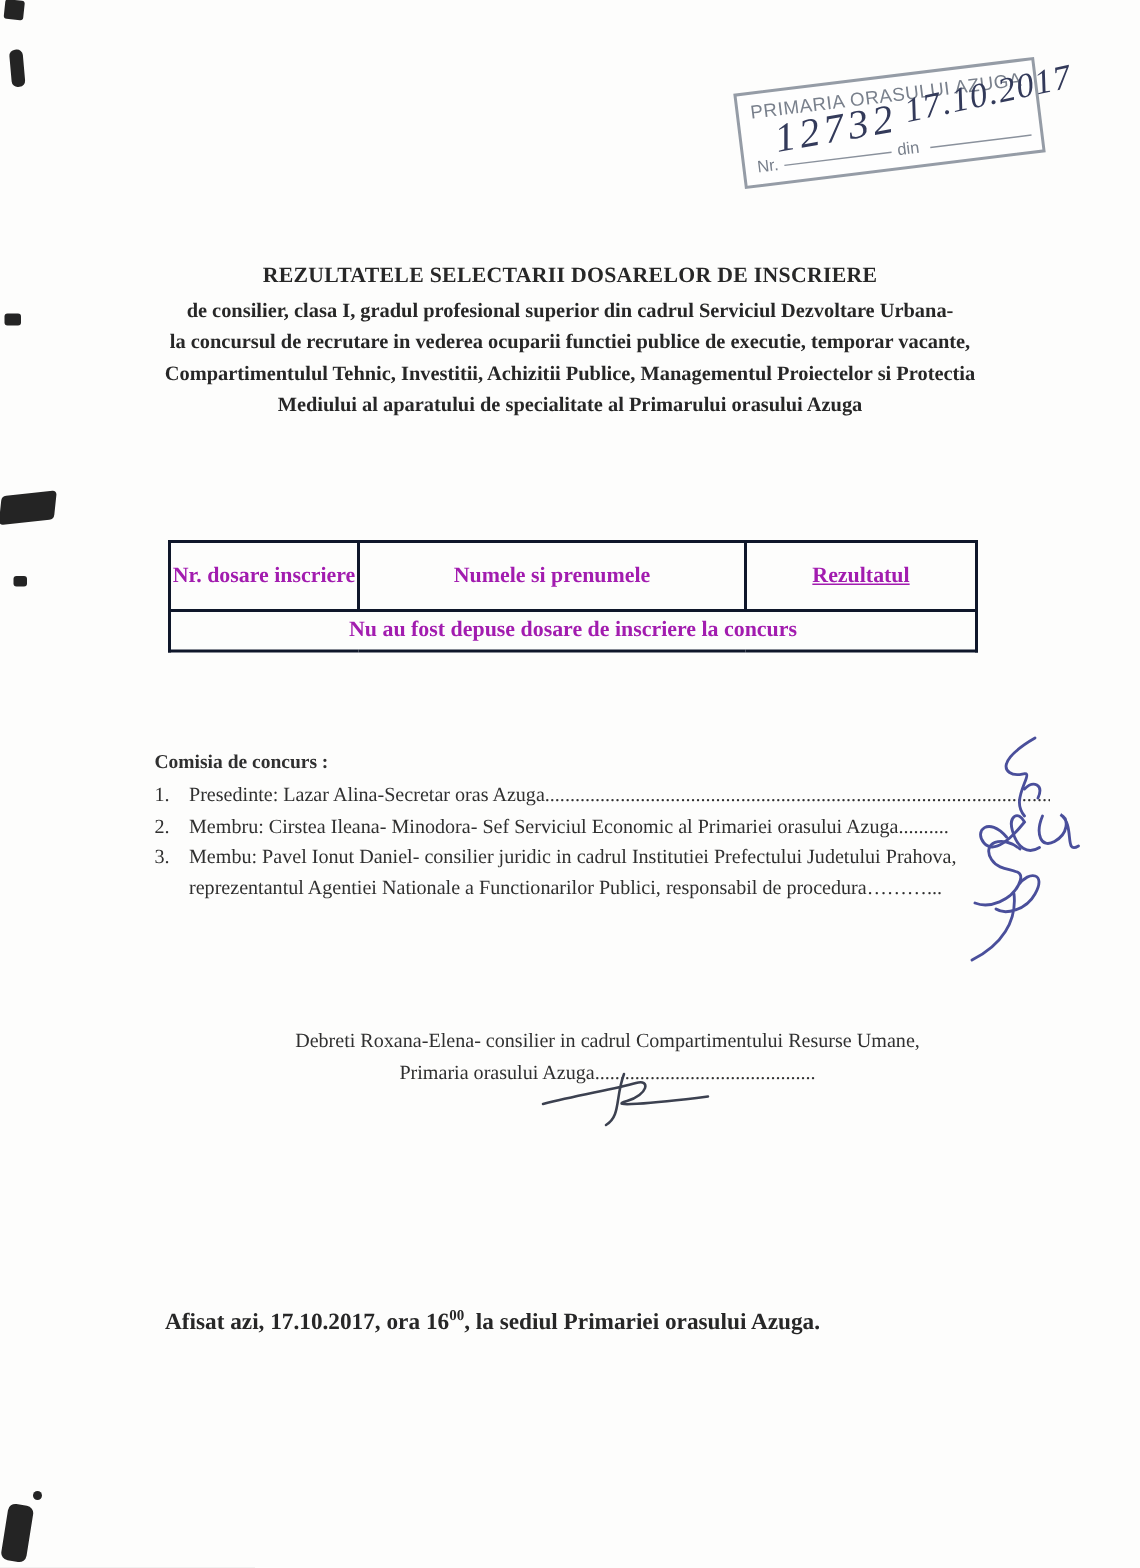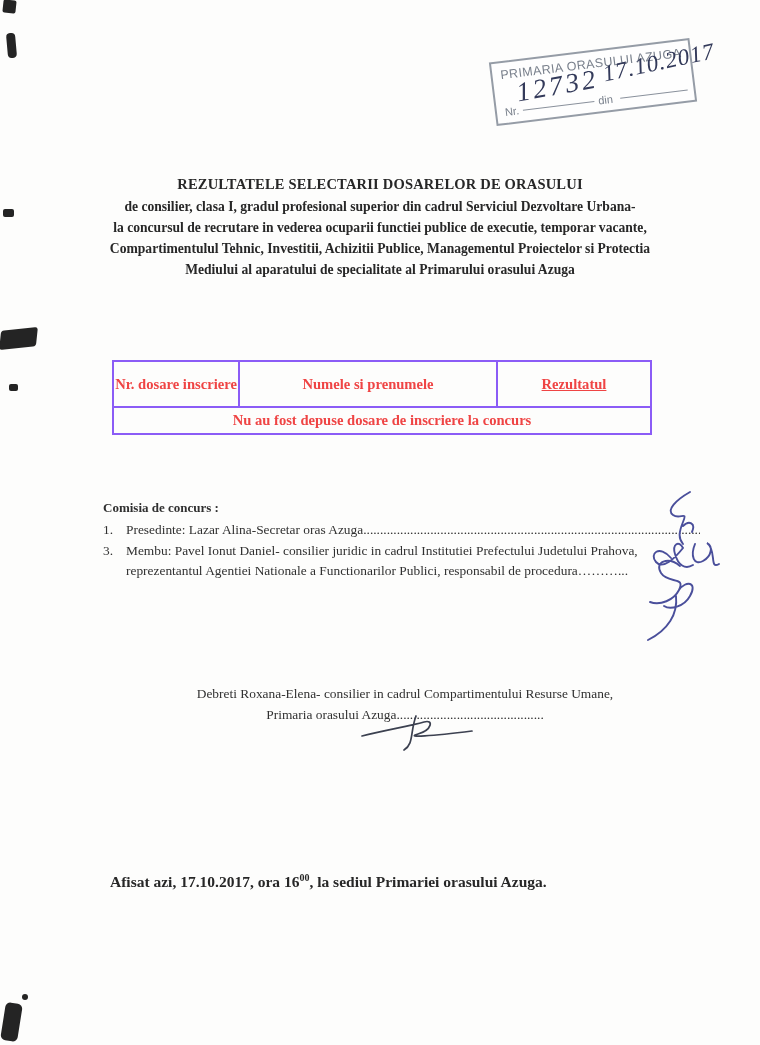--- a/index.html
+++ b/index.html
@@ -48,22 +48,22 @@
   }
 
   
   .title-block { position:absolute; left:85px; top:176px; width:590px; text-align:center; font-weight:bold; color:#272727; }
   .doc-title { font-size:14.5px; margin:0 0 4px 0; letter-spacing:0.2px; white-space:nowrap; }
   .subtitle-line { font-size:13.6px; line-height:20.9px; white-space:nowrap; }
 
   
   .results-table { position:absolute; left:112px; top:360px; border-collapse:collapse; }
   .results-table td {
-    border:2px solid #8b5cf6; font-weight:bold; text-align:center;
-    vertical-align:middle; font-size:14.6px; color:#ef4444; padding:0;
+    border:2px solid #0f172a; font-weight:bold; text-align:center;
+    vertical-align:middle; font-size:14.6px; color:#a21caf; padding:0;
   }
   .th-1 { width:124px; height:44px; line-height:1.3; }
   .th-2 { width:256px; }
   .th-3 { width:152px;text-decoration:underline; }
   .empty-row-cell { height:25px; }
 
   
   .commission { position:absolute; left:103px; top:500px; width:600px; color:#303030; }
   .commission-heading { font-weight:bold; font-size:13px; margin-bottom:4px; }
   .member-line {
@@ -109,21 +109,21 @@
     <div class="stamp-org">PRIMARIA ORASULUI AZUGA</div>
     <span class="stamp-nr-label">Nr.</span>
     <span class="stamp-line stamp-line-1"></span>
     <span class="stamp-din-label">din</span>
     <span class="stamp-line stamp-line-2"></span>
     <span class="hand stamp-nr-value">12732</span>
     <span class="hand stamp-date">17.10.2017</span>
   </div>
 
   <div class="title-block">
-    <div class="doc-title">REZULTATELE SELECTARII DOSARELOR DE ORASULUI</div>
+    <div class="doc-title">REZULTATELE SELECTARII DOSARELOR DE INSCRIERE</div>
     <div class="subtitle-line">de consilier, clasa I, gradul profesional superior din cadrul Serviciul Dezvoltare Urbana-</div>
     <div class="subtitle-line">la concursul de recrutare in vederea ocuparii functiei publice de executie, temporar vacante,</div>
     <div class="subtitle-line">Compartimentulul Tehnic, Investitii, Achizitii Publice, Managementul Proiectelor si Protectia</div>
     <div class="subtitle-line">Mediului al aparatului de specialitate al Primarului orasului Azuga</div>
   </div>
 
   <table class="results-table">
     <tbody>
       <tr>
         <td class="th-1">Nr. dosare inscriere</td>
@@ -132,20 +132,21 @@
       </tr>
       <tr>
         <td class="empty-row-cell" colspan="3">Nu au fost depuse dosare de inscriere la concurs</td>
       </tr>
     </tbody>
   </table>
 
   <div class="commission">
     <div class="commission-heading">Comisia de concurs :</div>
     <div class="member-line"><span class="member-num">1.</span><span>Presedinte: Lazar Alina-Secretar oras Azuga..........................................................................................................................</span></div>
+    <div class="member-line"><span class="member-num">2.</span><span>Membru: Cirstea Ileana- Minodora- Sef Serviciul Economic al Primariei orasului Azuga..........</span></div>
     <div class="member-line"><span class="member-num">3.</span><span>Membu: Pavel Ionut Daniel- consilier juridic in cadrul Institutiei Prefectului Judetului Prahova,</span></div>
     <div class="member-line member-cont"><span>reprezentantul Agentiei Nationale a Functionarilor Publici, responsabil de procedura………...</span></div>
   </div>
 
   <svg class="sig" style="left:636px; top:486px;" width="72" height="62" viewBox="0 0 72 62">
     <path d="M54 6 C40 14 30 24 37 29 C44 34 52 24 47 36 C43 46 42 52 47 58 M47 40 C53 34 60 37 56 46"></path>
   </svg>
   <svg class="sig" style="left:645px; top:524px;" width="78" height="58" viewBox="0 0 78 58">
     <path d="M26 34 C14 20 4 30 11 38 C18 46 30 34 38 24 C34 16 27 20 30 30 C33 41 40 46 48 41 M50 20 C45 32 49 42 58 37 C67 32 68 22 62 19 C72 26 64 46 74 40"></path>
   </svg>

